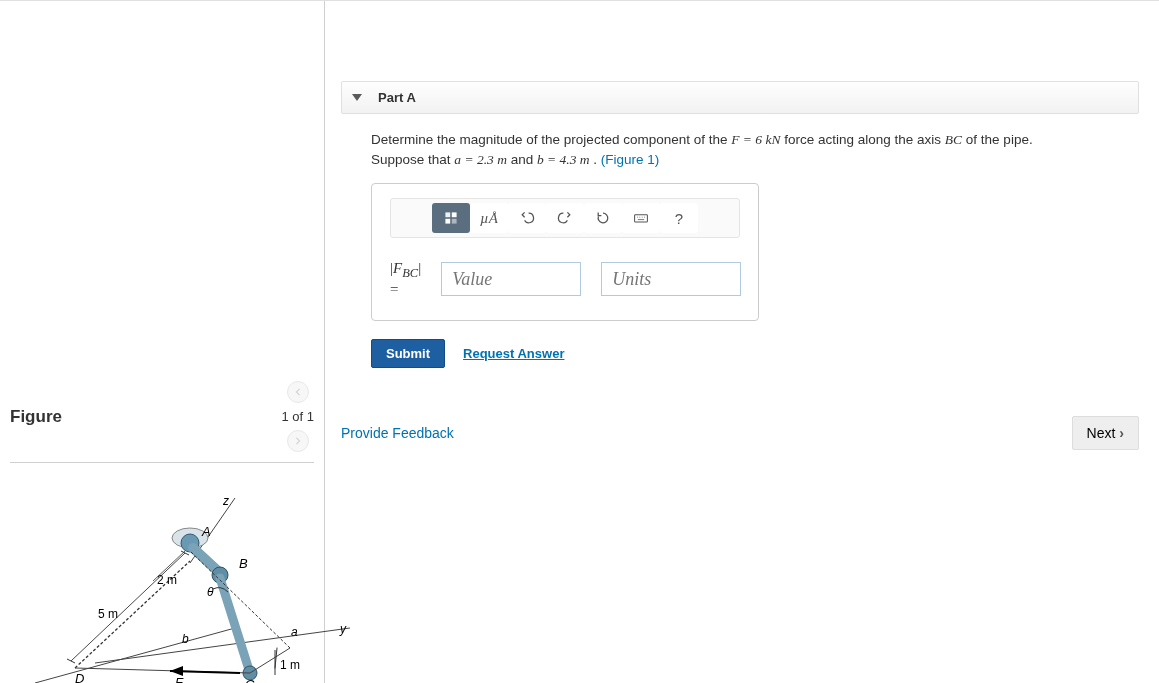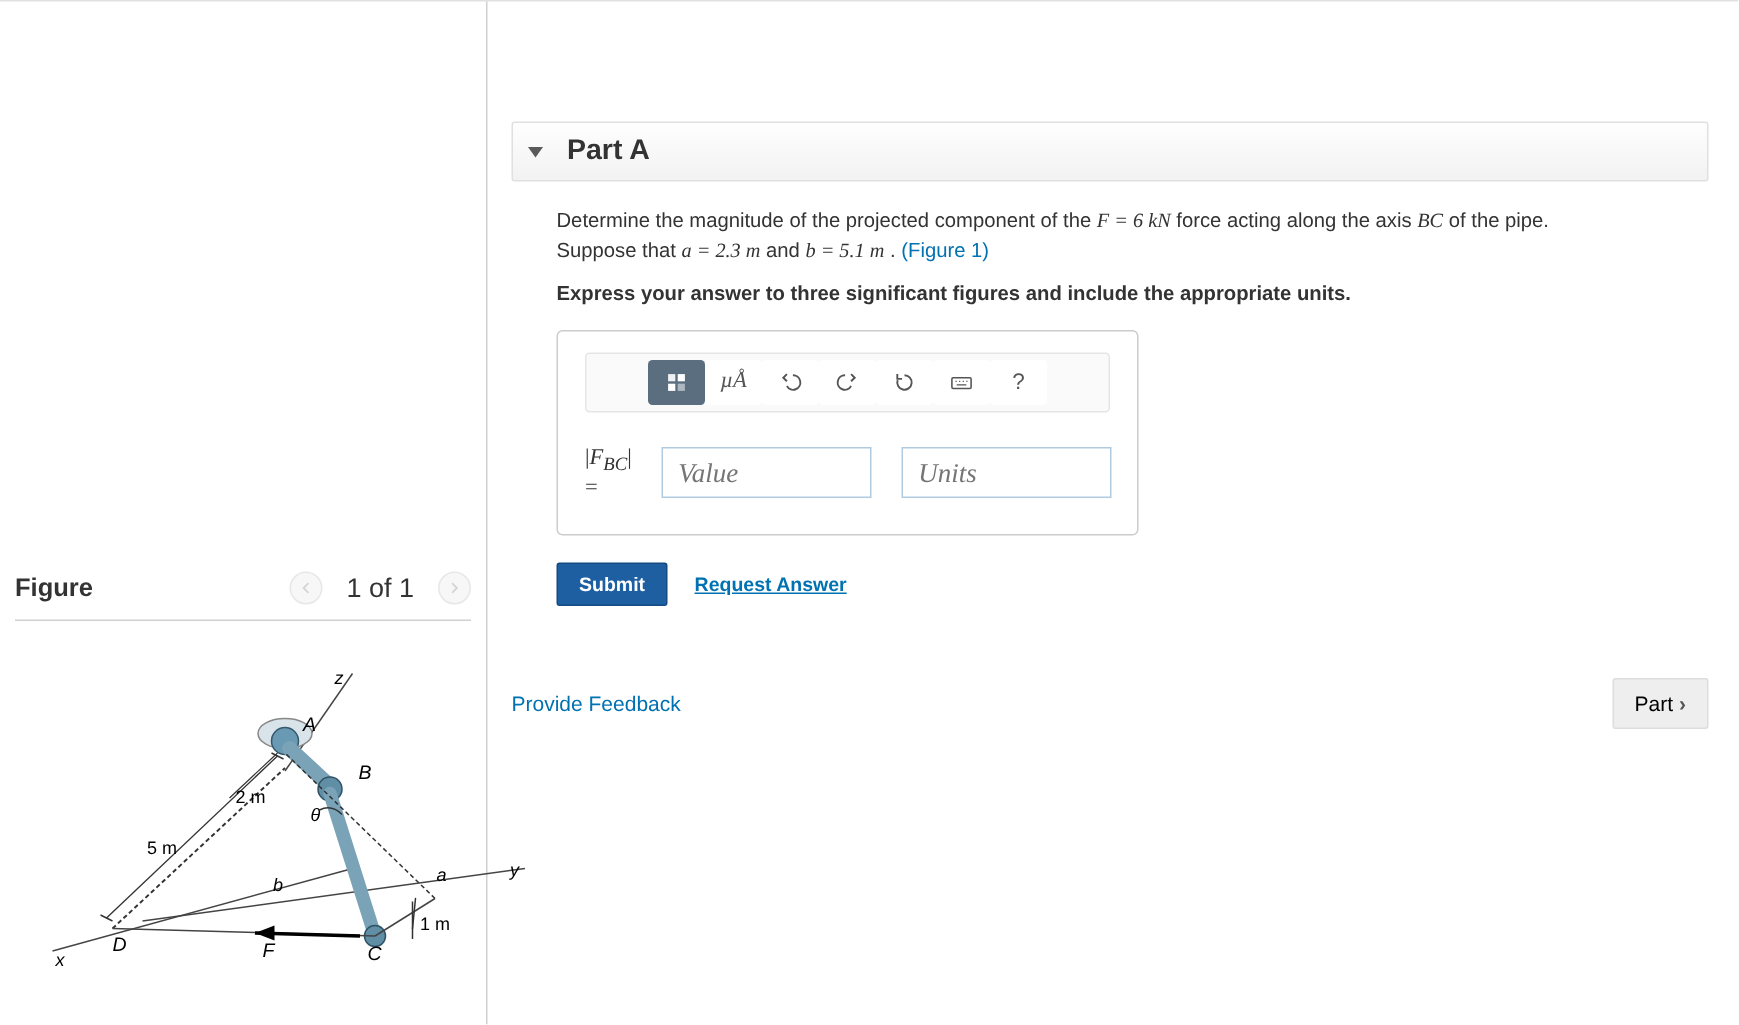--- a/index.html
+++ b/index.html
@@ -3,29 +3,29 @@
   <meta charset="utf-8">
   <style>
     * { box-sizing: border-box; margin: 0; padding: 0; }
     body { font-family: "Helvetica Neue", Arial, sans-serif; font-size: 13px; color: #333; background: #fff; }
     .page { width: 1159px; height: 683px; display: flex; border-top: 1px solid #e0e0e0; position: relative; }
     .left { width: 325px; border-right: 1px solid #d0d0d0; padding: 10px 10px 0 10px; display: flex; flex-direction: column; }
     .right { flex: 1; padding: 0 20px 0 16px; }
 
     .figure-header { display: flex; align-items: center; justify-content: space-between; margin-top: 370px; padding-bottom: 10px; border-bottom: 1px solid #d0d0d0; }
     .figure-title { font-size: 17px; font-weight: bold; color: #333; }
-    .figure-pager { display: flex; align-items: center; gap: 16px; font-size: 18px; color: #333; }
+    .figure-pager { display: flex; align-items: center; gap: 6px; font-size: 13px; color: #333; flex-direction: column; }
     .nav-btn { width: 22px; height: 22px; border: 1px solid #d0d0d0; border-radius: 50%; background: #f0f0f0; display: inline-flex; align-items: center; justify-content: center; color: #999; cursor: pointer; }
     .nav-btn.disabled { opacity: .5; cursor: default; }
     .figure-canvas { flex: 1; position: relative; }
     .figure-svg { position: absolute; left: 5px; top: 30px; }
 
     .part-header { margin-top: 80px; background: linear-gradient(#fefefe, #f2f2f2); border: 1px solid #e0e0e0; border-radius: 2px; padding: 8px 10px; display: flex; align-items: center; gap: 16px; }
     .caret { width: 0; height: 0; border-left: 5px solid transparent; border-right: 5px solid transparent; border-top: 7px solid #5a5a5a; }
-    .part-title { font-weight: bold; font-size: 19px; }
+    .part-title { font-weight: bold; font-size: 13px; }
 
     .prompt { margin: 16px 0 0 30px; font-size: 13.5px; line-height: 1.45; max-width: 690px; }
     .prompt .math-i { font-style: italic; font-family: Georgia, 'Times New Roman', serif; }
     .link { color: #0072b1; text-decoration: none; cursor: pointer; }
     .prompt-strong { font-weight: bold; margin-top: 10px; }
 
     .answer-box { margin: 14px 0 0 30px; border: 1px solid #ccc; border-radius: 4px; width: 388px; padding: 14px 18px 22px 18px; }
     .toolbar { display: flex; justify-content: center; gap: 0; border: 1px solid #e5e5e5; border-radius: 3px; padding: 4px; background: #fafafa; margin-bottom: 22px; }
     .tool { width: 38px; height: 30px; display: inline-flex; align-items: center; justify-content: center; font-size: 15px; color: #555; cursor: pointer; border-radius: 3px; background: #fff; border: 1px solid transparent; }
     .tool.template { background: #5a6e7f; color: #fff; }
@@ -122,22 +122,21 @@
     </div>
   </div>
 
   <div class="right">
     <div class="part-header">
       <span class="caret"></span>
       <span class="part-title">Part A</span>
     </div>
 
     <div class="prompt">
-      <span>Determine the magnitude of the projected component of the </span><span class="math-i">F = 6  kN</span><span> force acting along the axis </span><span class="math-i">BC</span><span> of the pipe. Suppose that </span><span class="math-i">a = 2.3  m</span><span> and </span><span class="math-i">b = 5.1  m</span><span> . </span><a class="link">(Figure 1)</a>
-      <div class="prompt-strong">Express your answer to three significant figures and include the appropriate units.</div>
+      <span>Determine the magnitude of the projected component of the </span><span class="math-i">F = 6  kN</span><span> force acting along the axis </span><span class="math-i">BC</span><span> of the pipe. Suppose that </span><span class="math-i">a = 2.3  m</span><span> and </span><span class="math-i">b = 4.3  m</span><span> . </span><a class="link">(Figure 1)</a>
     </div>
 
     <div class="answer-box">
       <div class="toolbar">
         <span class="tool template">
           <svg viewBox="0 0 20 20">
               <rect x="3" y="3" width="6" height="6" fill="#fff" opacity=".9"></rect>
               <rect x="11" y="3" width="6" height="6" fill="#fff"></rect>
               <rect x="3" y="11" width="6" height="6" fill="#fff"></rect>
               <rect x="11" y="11" width="6" height="6" fill="#fff" opacity=".5"></rect>
@@ -182,18 +181,18 @@
     </div>
 
     <div class="submit-row">
       <button class="submit-btn">Submit</button>
       <a class="request-link">Request Answer</a>
     </div>
 
     <div class="footer-row">
       <a class="feedback-link">Provide Feedback</a>
       <button class="next-btn">
-        <span>Part</span>
+        <span>Next</span>
         <span class="chev">›</span>
       </button>
     </div>
   </div>
 </div>
 
 </body></html>

